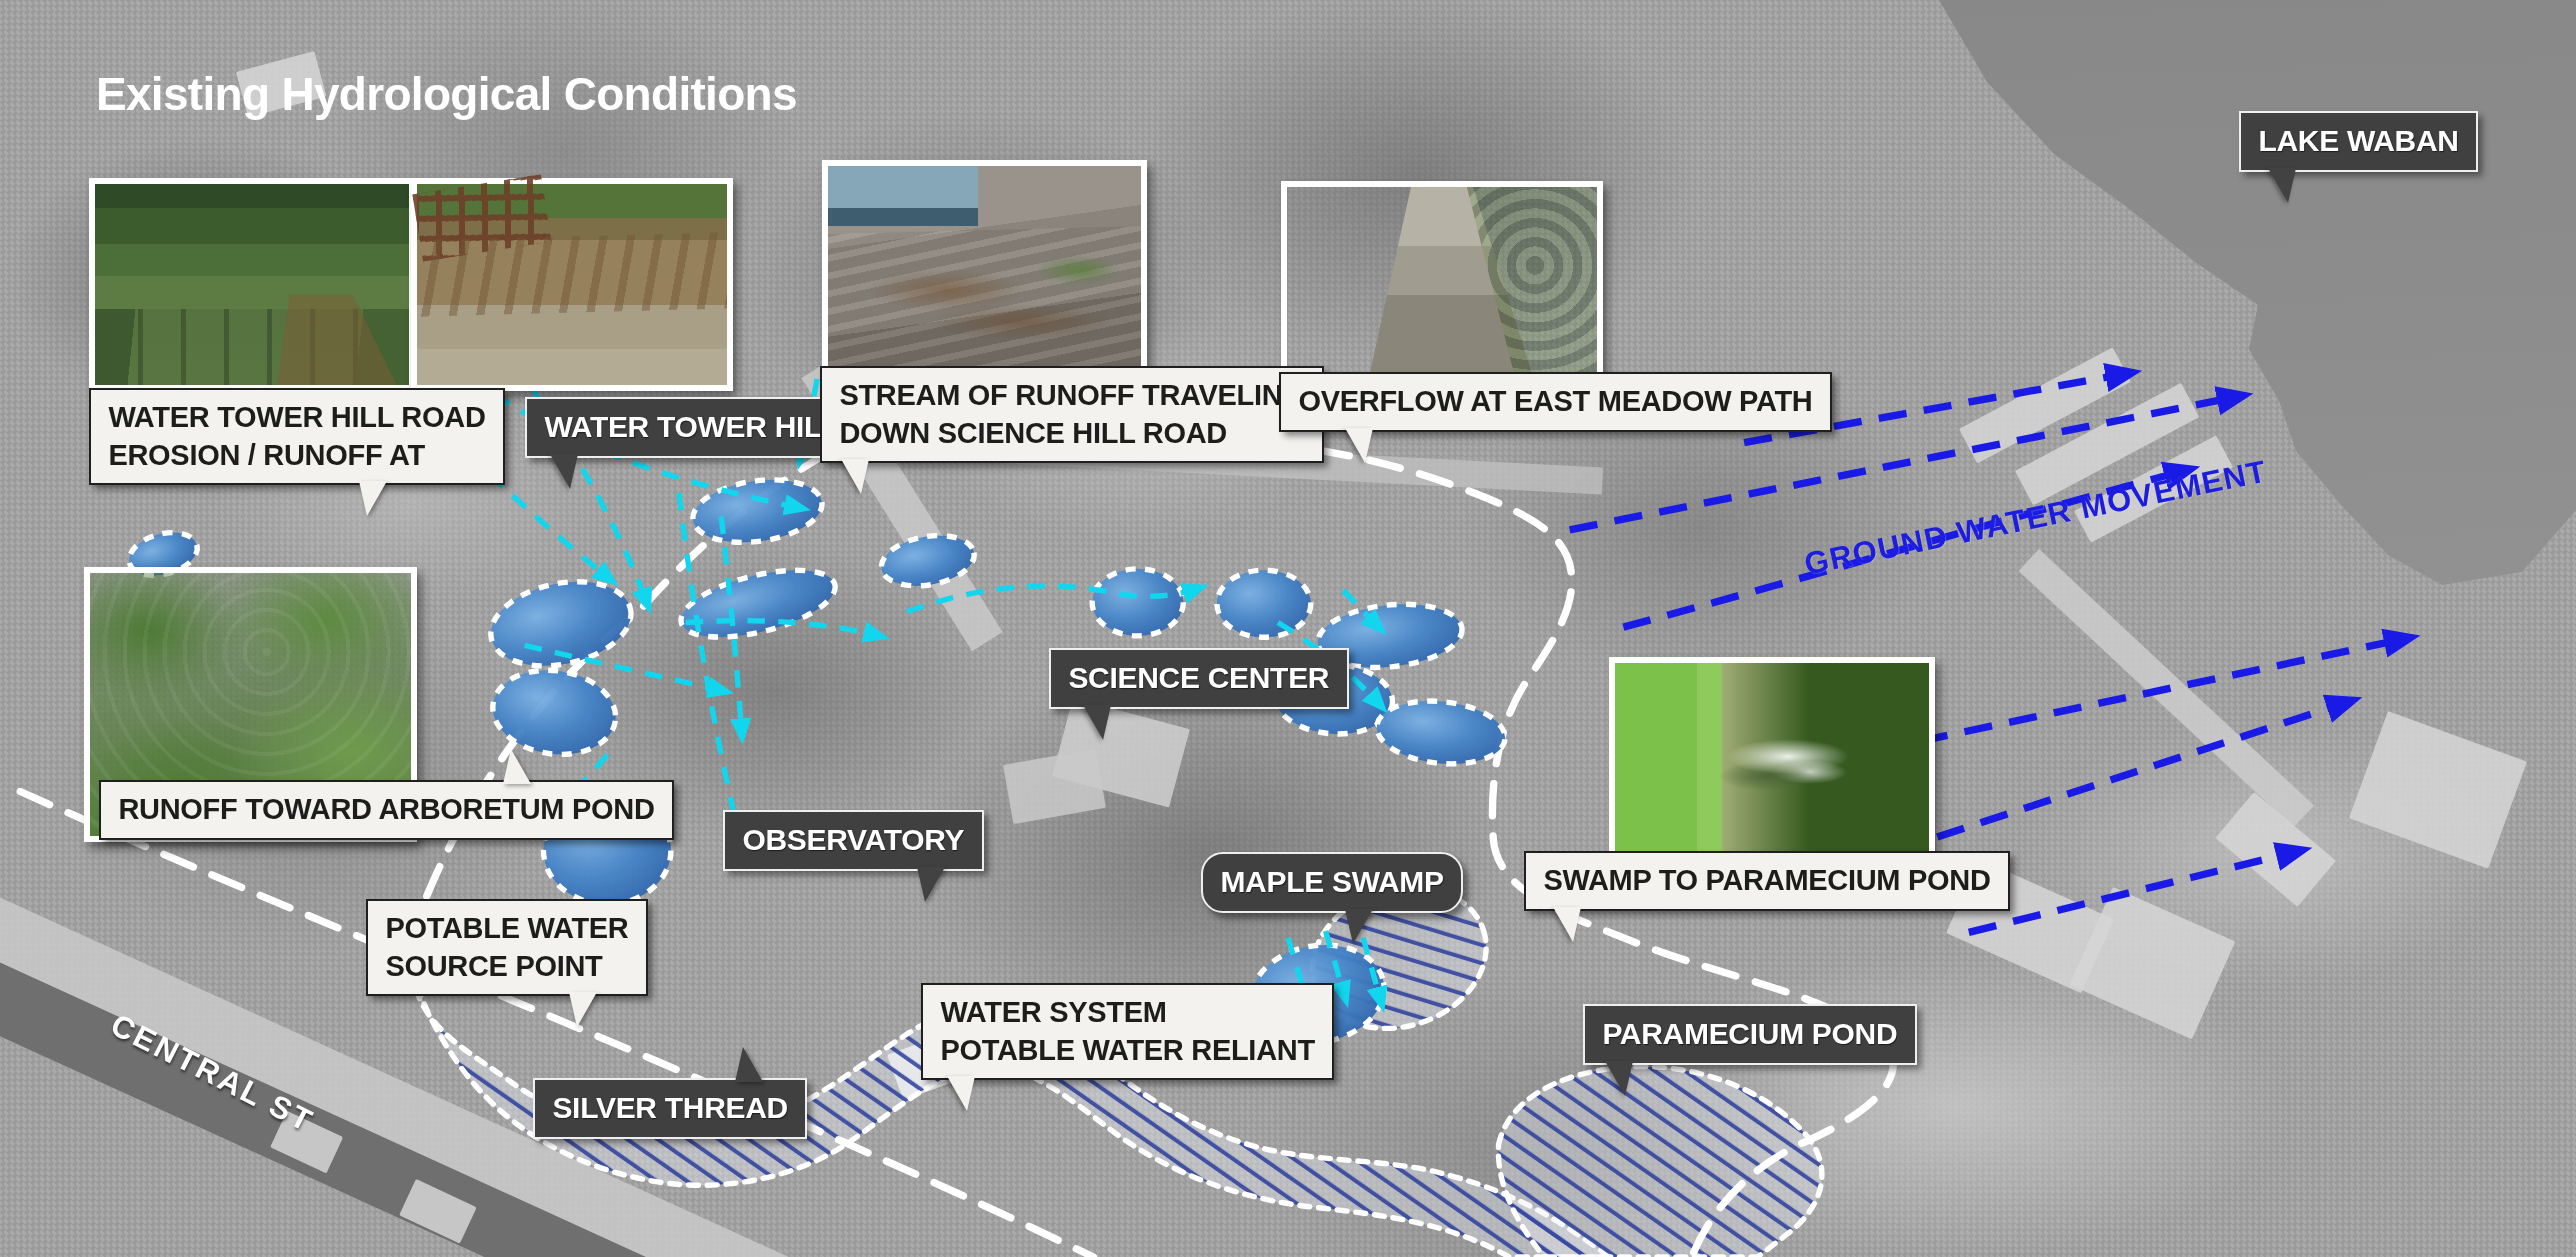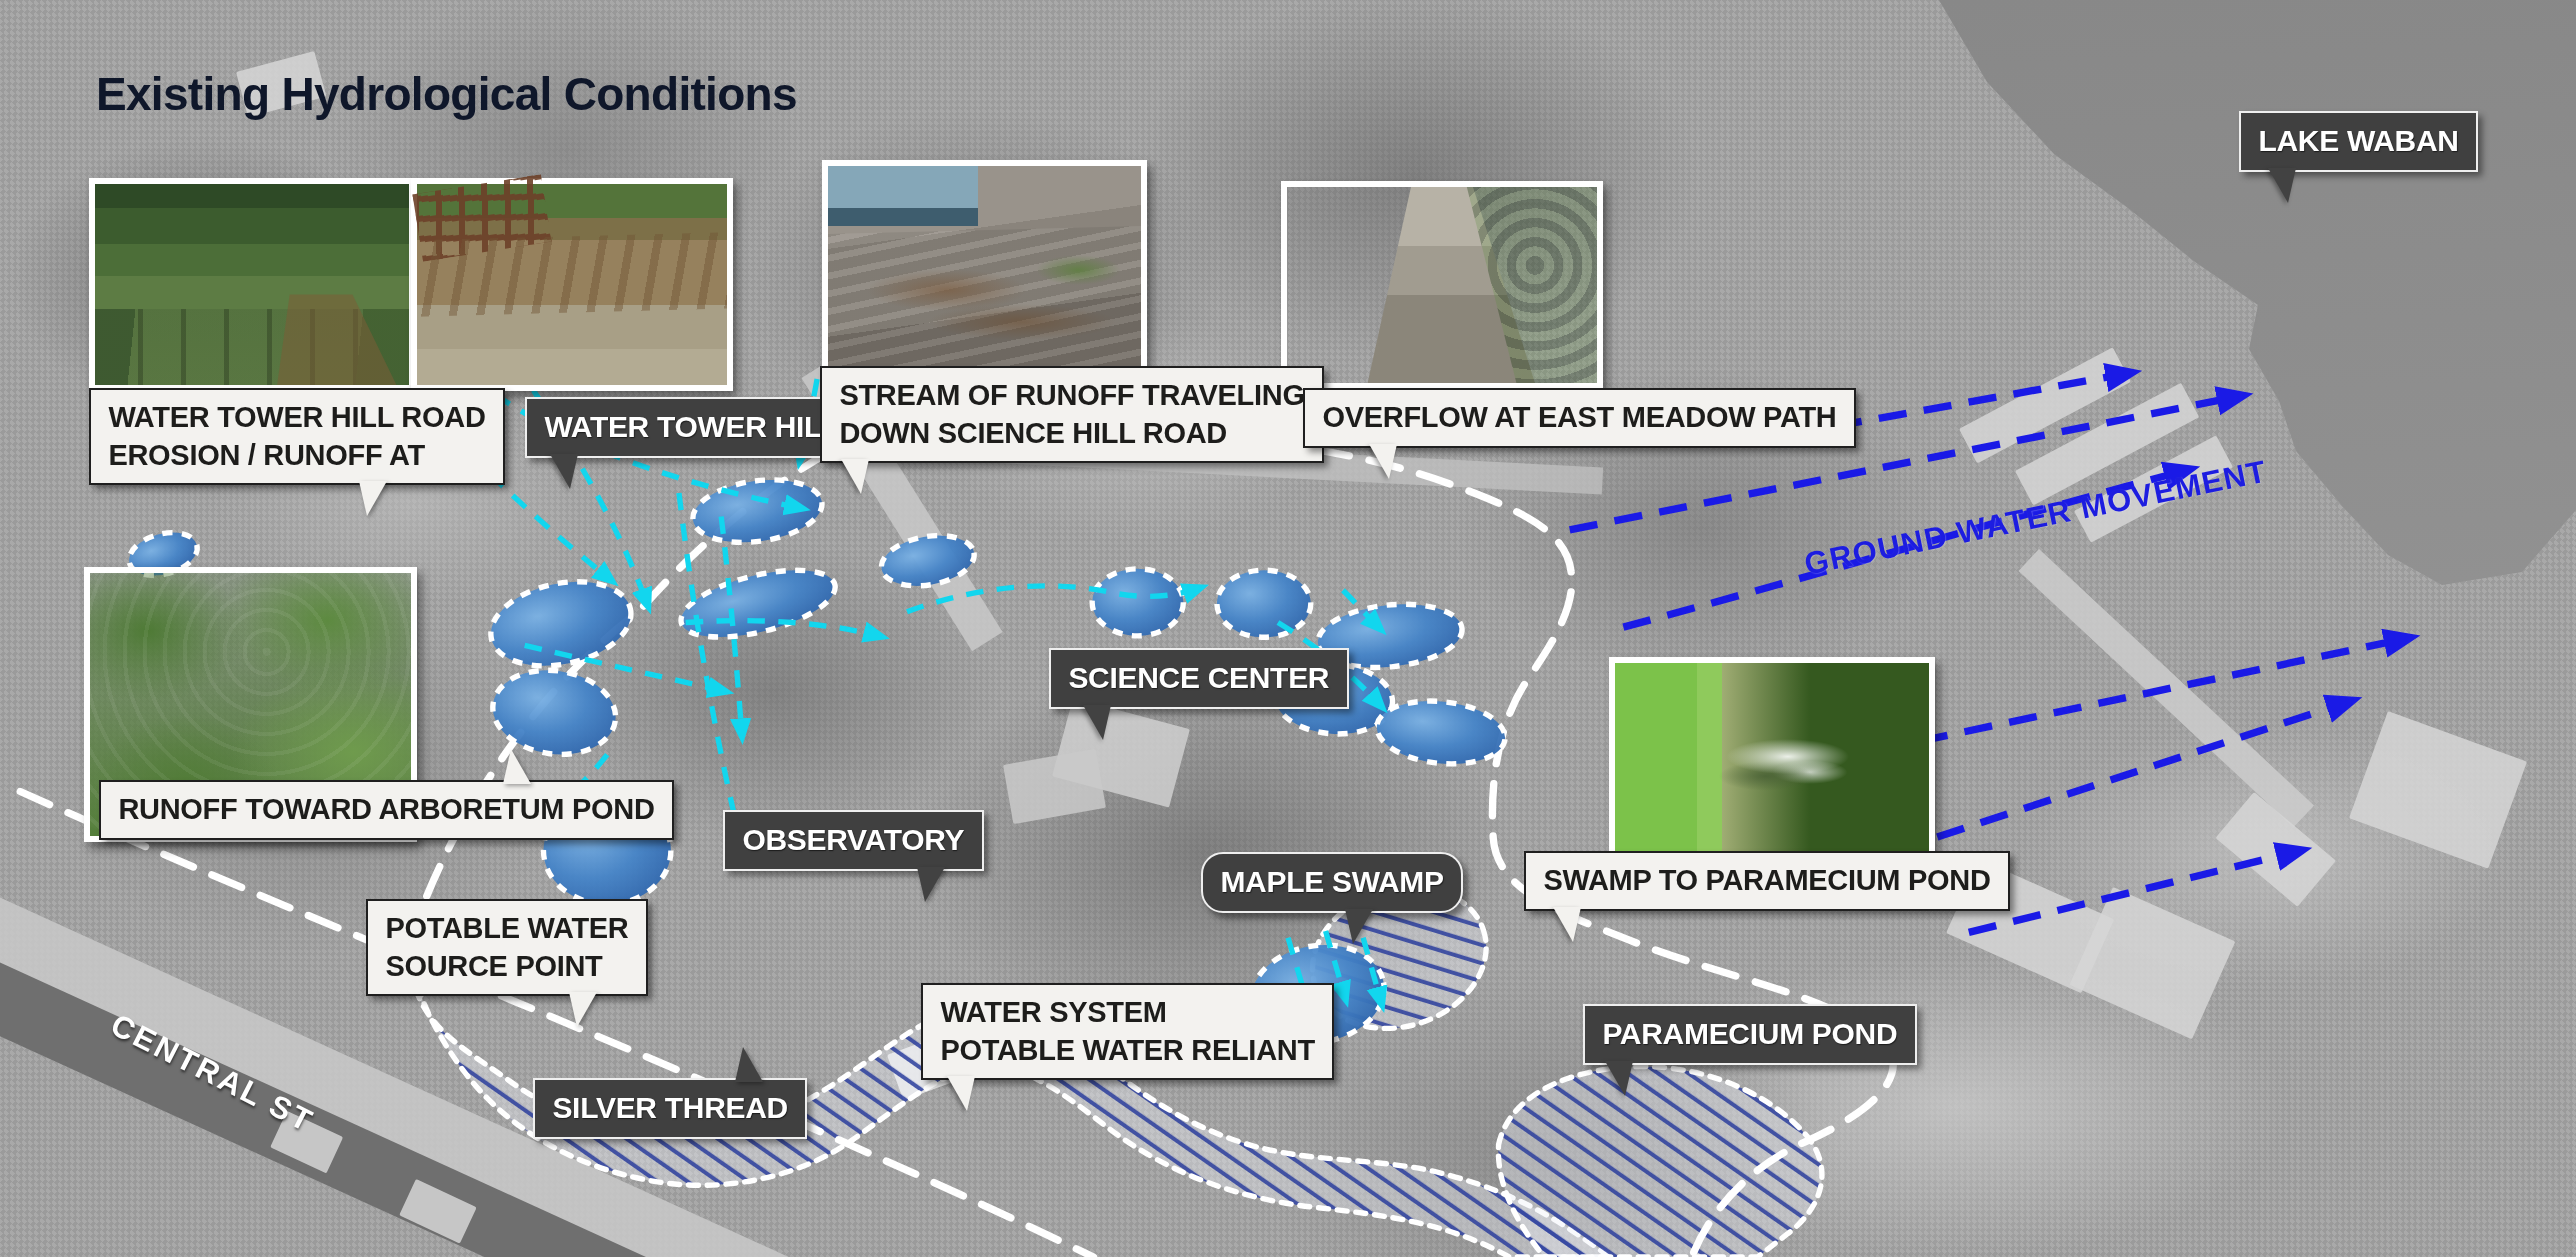--- a/index.html
+++ b/index.html
@@ -256,21 +256,21 @@
       </div>
       <div class="bubble dark" style="left: 525px; top: 397px;">
         <div class="ln">WATER TOWER HILL</div>
         <div class="tail b flip" style="left: 23px;"></div>
       </div>
       <div class="bubble light" style="left: 820px; top: 366px;">
         <div class="ln">STREAM OF RUNOFF TRAVELING</div>
         <div class="ln">DOWN SCIENCE HILL ROAD</div>
         <div class="tail b flip" style="left: 19px;"></div>
       </div>
-      <div class="bubble light" style="left: 1279px; top: 388px; margin-left: 24px;">
+      <div class="bubble light" style="left: 1279px; top: 372px;">
         <div class="ln">OVERFLOW AT EAST MEADOW PATH</div>
         <div class="tail b flip" style="left: 64px;"></div>
       </div>
       <div class="bubble dark" style="left: 2239px; top: 111px;">
         <div class="ln">LAKE WABAN</div>
         <div class="tail b flip" style="left: 27px;"></div>
       </div>
       <div class="bubble dark" style="left: 1049px; top: 648px;">
         <div class="ln">SCIENCE CENTER</div>
         <div class="tail b flip" style="left: 32px;"></div>
@@ -304,15 +304,15 @@
         <div class="ln">WATER SYSTEM</div>
         <div class="ln">POTABLE WATER RELIANT</div>
         <div class="tail b flip" style="left: 24px;"></div>
       </div>
       <div class="bubble dark" style="left: 533px; top: 1078px;">
         <div class="ln">SILVER THREAD</div>
         <div class="tail t" style="left: 200px;"></div>
       </div>
     </div>
 
-  <div class="title" id="main-title" style="left: 96px; top: 67px; color: #0f172a;">Existing Hydrological Conditions</div>
+  <div class="title" id="main-title" style="left: 96px; top: 67px; color: #ffffff;">Existing Hydrological Conditions</div>
 </div>
 
 
 </body></html>

